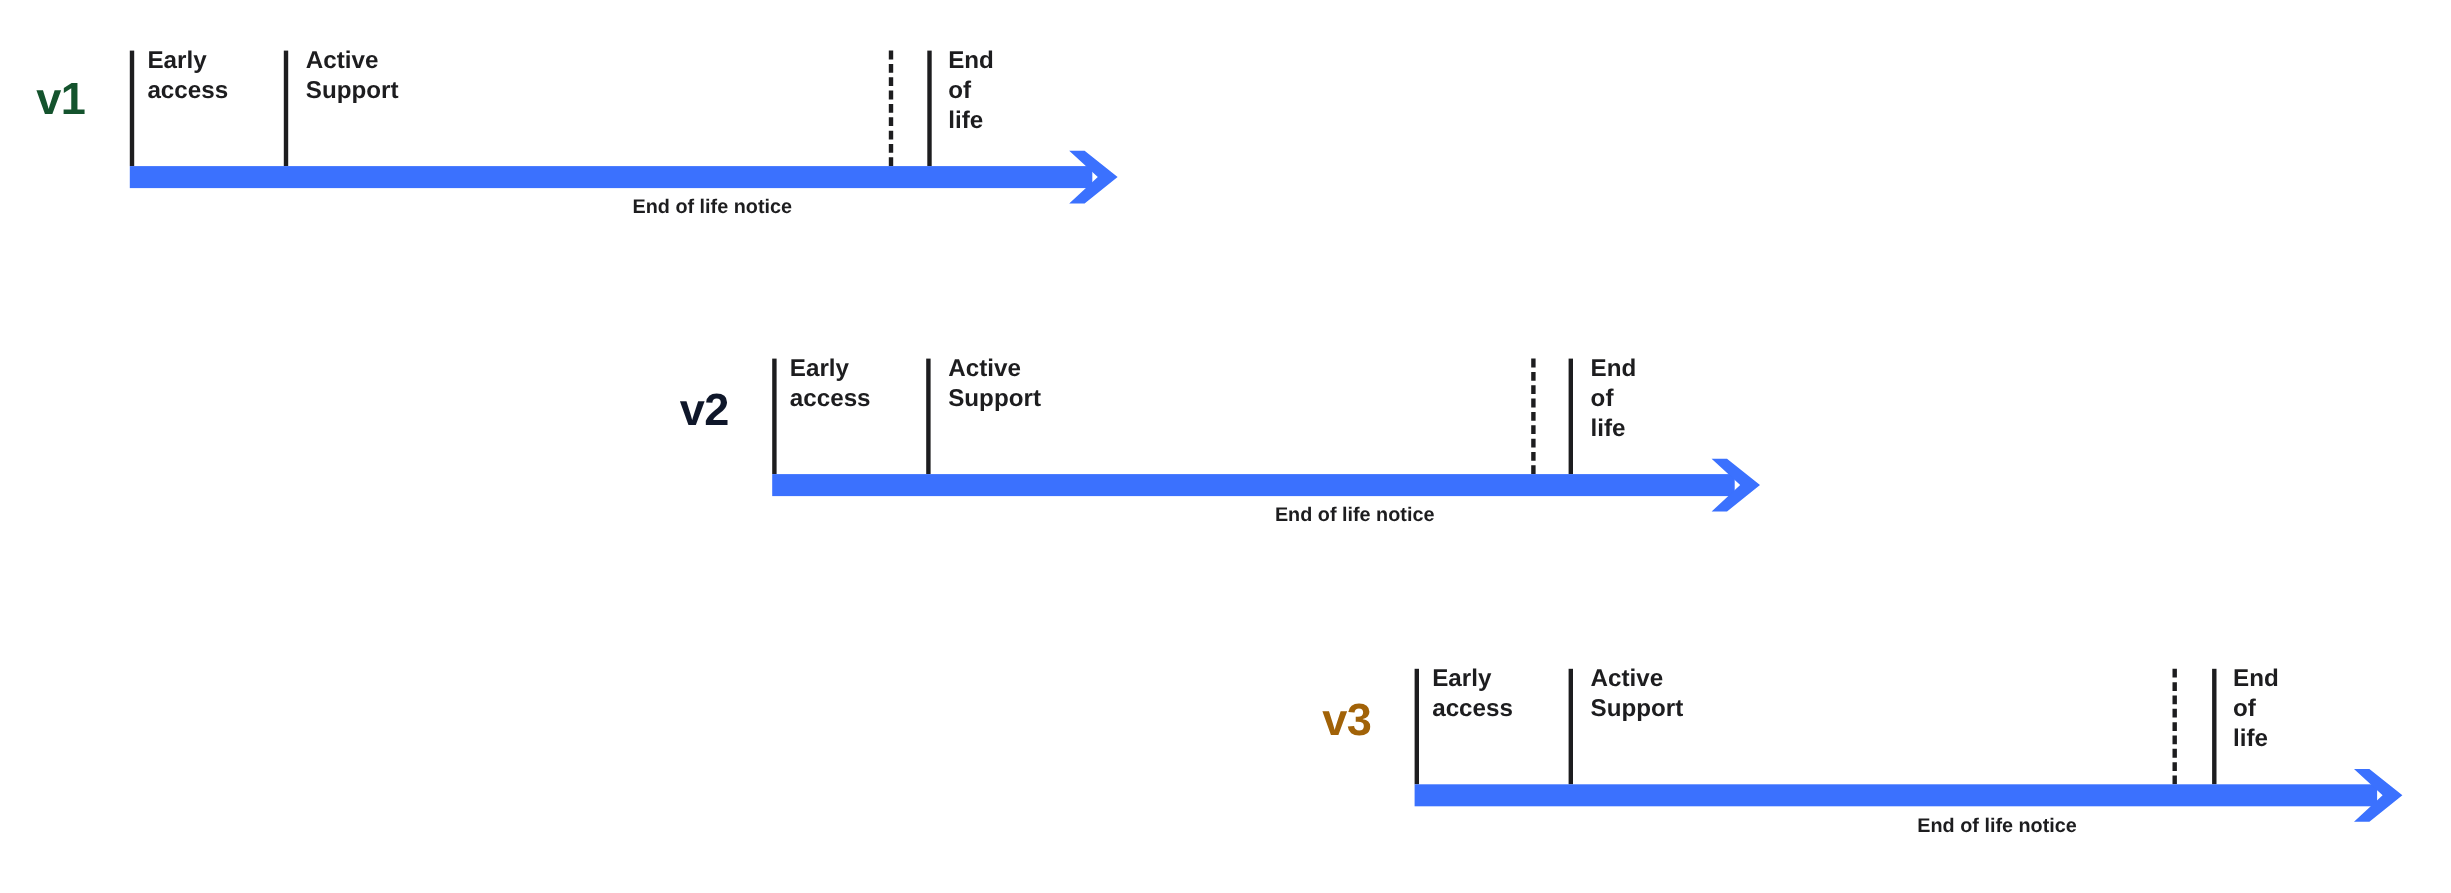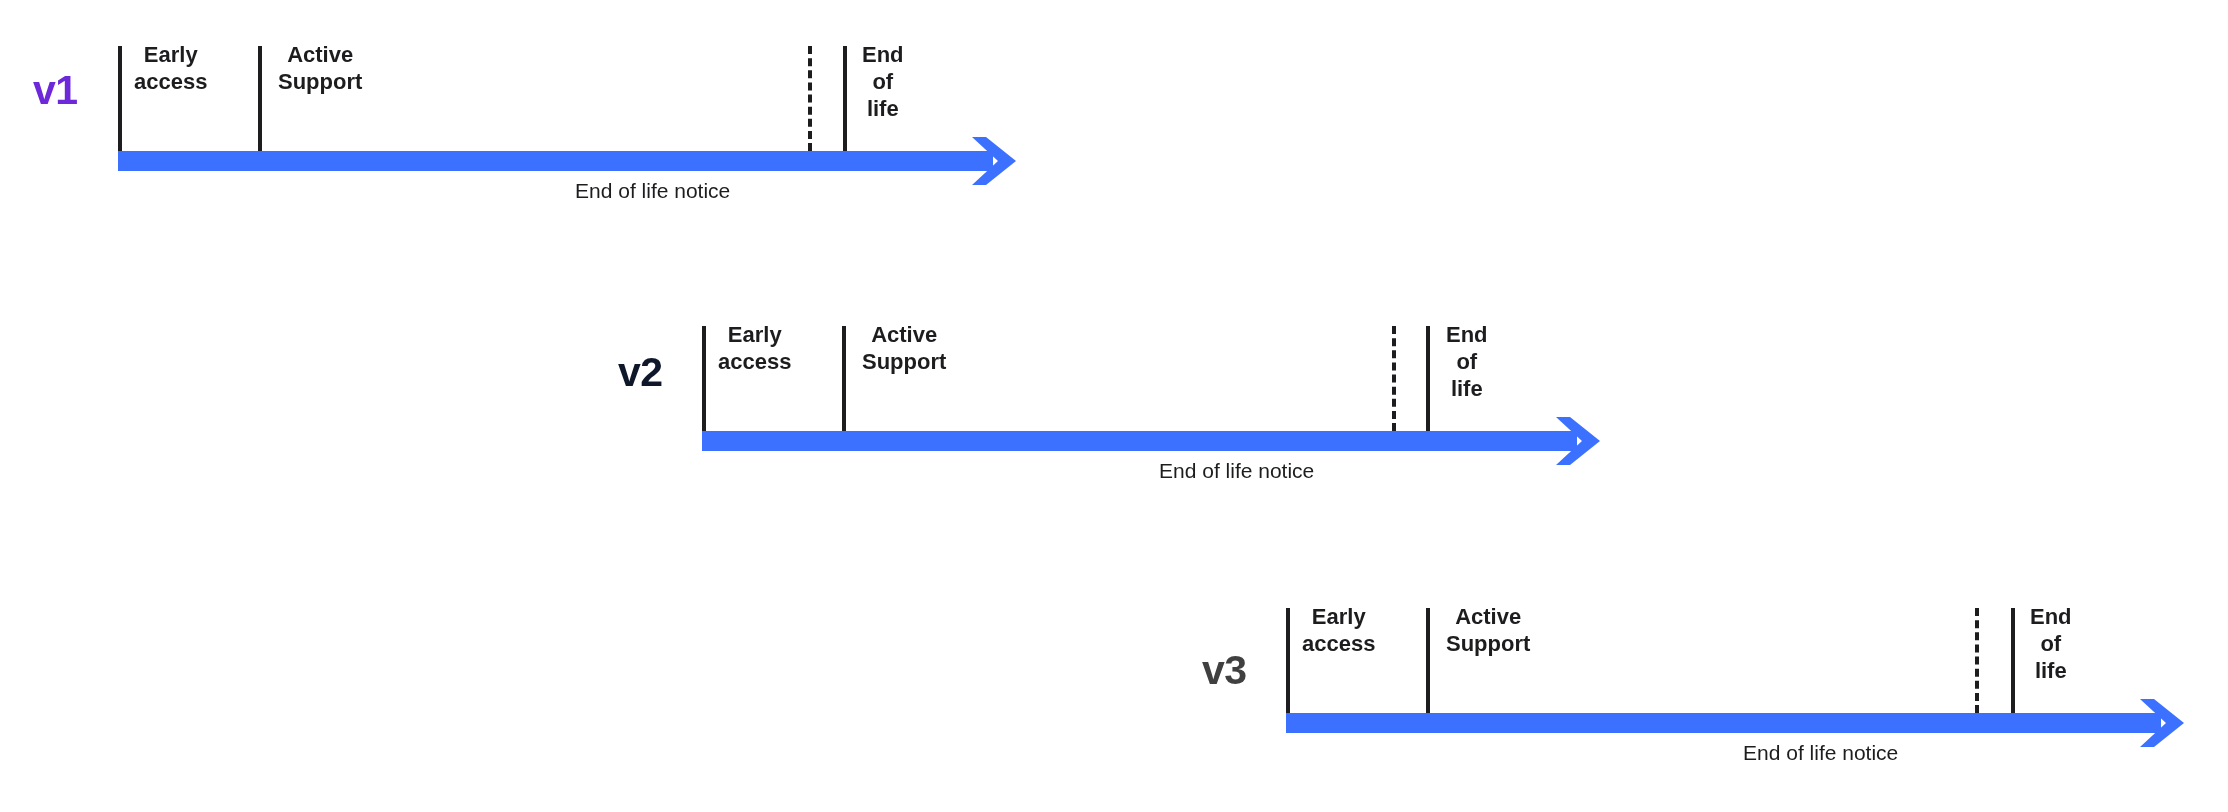--- a/index.html
+++ b/index.html
@@ -42,46 +42,45 @@
     width: 0;
     border-left: 4px dashed #1d1d1f;
   }
   .phase-label {
     position: absolute;
     font-size: 22px;
     font-weight: bold;
     color: #1d1d1f;
     line-height: 1.22;
     white-space: pre-line;
-    text-align: center;
   }
   .timeline-bar {
     position: absolute;
     height: 20px;
     background: #3b71fe;
   }
   .timeline-arrowhead {
     position: absolute;
     overflow: visible;
   }
   .notice-label {
     position: absolute;
-    font-size: 21px;
-    font-weight: normal;
+    font-size: 18px;
+    font-weight: bold;
     color: #1d1d1f;
     line-height: 1.2;
     white-space: nowrap;
   }
 </style>
 </head>
 <body>
 
 <div id="canvas">
     <div class="lifecycle-row">
-      <div class="version-label" style="left: 33px; top: 70px; color: #6d28d9;">v1</div>
+      <div class="version-label" style="left: 33px; top: 70px; color: #14532d;">v1</div>
       <div class="phase-divider" style="left: 118px; top: 46px; height: 105px; background: rgb(29, 29, 31);"></div>
       <div class="phase-divider" style="left: 258px; top: 46px; height: 105px; background: rgb(29, 29, 31);"></div>
       <div class="phase-divider" style="left: 843px; top: 46px; height: 105px; background: rgb(29, 29, 31);"></div>
       <div class="notice-divider" style="left: 808px; top: 46px; height: 105px; border-left-color: rgb(29, 29, 31);"></div>
       <div class="phase-label" style="left: 134px; top: 42px; color: rgb(29, 29, 31);">Early
 access</div>
       <div class="phase-label" style="left: 278px; top: 42px; color: rgb(29, 29, 31);">Active Support</div>
       <div class="phase-label" style="left: 862px; top: 42px; color: rgb(29, 29, 31);">End of life</div>
       <div class="timeline-bar" style="left: 118px; top: 151px; width: 875px; background: rgb(59, 113, 254);"></div>
       <div class="timeline-arrowhead" style="left: 968px; top: 135px; width: 52px; height: 52px;"><svg width="52" height="52" viewBox="0 0 52 52" xmlns="http://www.w3.org/2000/svg">
@@ -99,21 +98,21 @@
 access</div>
       <div class="phase-label" style="left: 862px; top: 322px; color: rgb(29, 29, 31);">Active Support</div>
       <div class="phase-label" style="left: 1446px; top: 322px; color: rgb(29, 29, 31);">End of life</div>
       <div class="timeline-bar" style="left: 702px; top: 431px; width: 875px; background: rgb(59, 113, 254);"></div>
       <div class="timeline-arrowhead" style="left: 1552px; top: 415px; width: 52px; height: 52px;"><svg width="52" height="52" viewBox="0 0 52 52" xmlns="http://www.w3.org/2000/svg">
           <path d="M4 2 L30 26 L4 50 L18 50 L48 26 L18 2 Z" fill="#3b71fe"></path>
         </svg></div>
       <div class="notice-label" style="left: 1159px; top: 458px; color: rgb(29, 29, 31);">End of life notice</div>
     </div>
     <div class="lifecycle-row">
-      <div class="version-label" style="left: 1202px; top: 634px; color: #404040; margin-top: 16px;">v3</div>
+      <div class="version-label" style="left: 1202px; top: 634px; color: #a16207;">v3</div>
       <div class="phase-divider" style="left: 1286px; top: 608px; height: 105px; background: rgb(29, 29, 31);"></div>
       <div class="phase-divider" style="left: 1426px; top: 608px; height: 105px; background: rgb(29, 29, 31);"></div>
       <div class="phase-divider" style="left: 2011px; top: 608px; height: 105px; background: rgb(29, 29, 31);"></div>
       <div class="notice-divider" style="left: 1975px; top: 608px; height: 105px; border-left-color: rgb(29, 29, 31);"></div>
       <div class="phase-label" style="left: 1302px; top: 604px; color: rgb(29, 29, 31);">Early
 access</div>
       <div class="phase-label" style="left: 1446px; top: 604px; color: rgb(29, 29, 31);">Active Support</div>
       <div class="phase-label" style="left: 2030px; top: 604px; color: rgb(29, 29, 31);">End of life</div>
       <div class="timeline-bar" style="left: 1286px; top: 713px; width: 875px; background: rgb(59, 113, 254);"></div>
       <div class="timeline-arrowhead" style="left: 2136px; top: 697px; width: 52px; height: 52px;"><svg width="52" height="52" viewBox="0 0 52 52" xmlns="http://www.w3.org/2000/svg">

